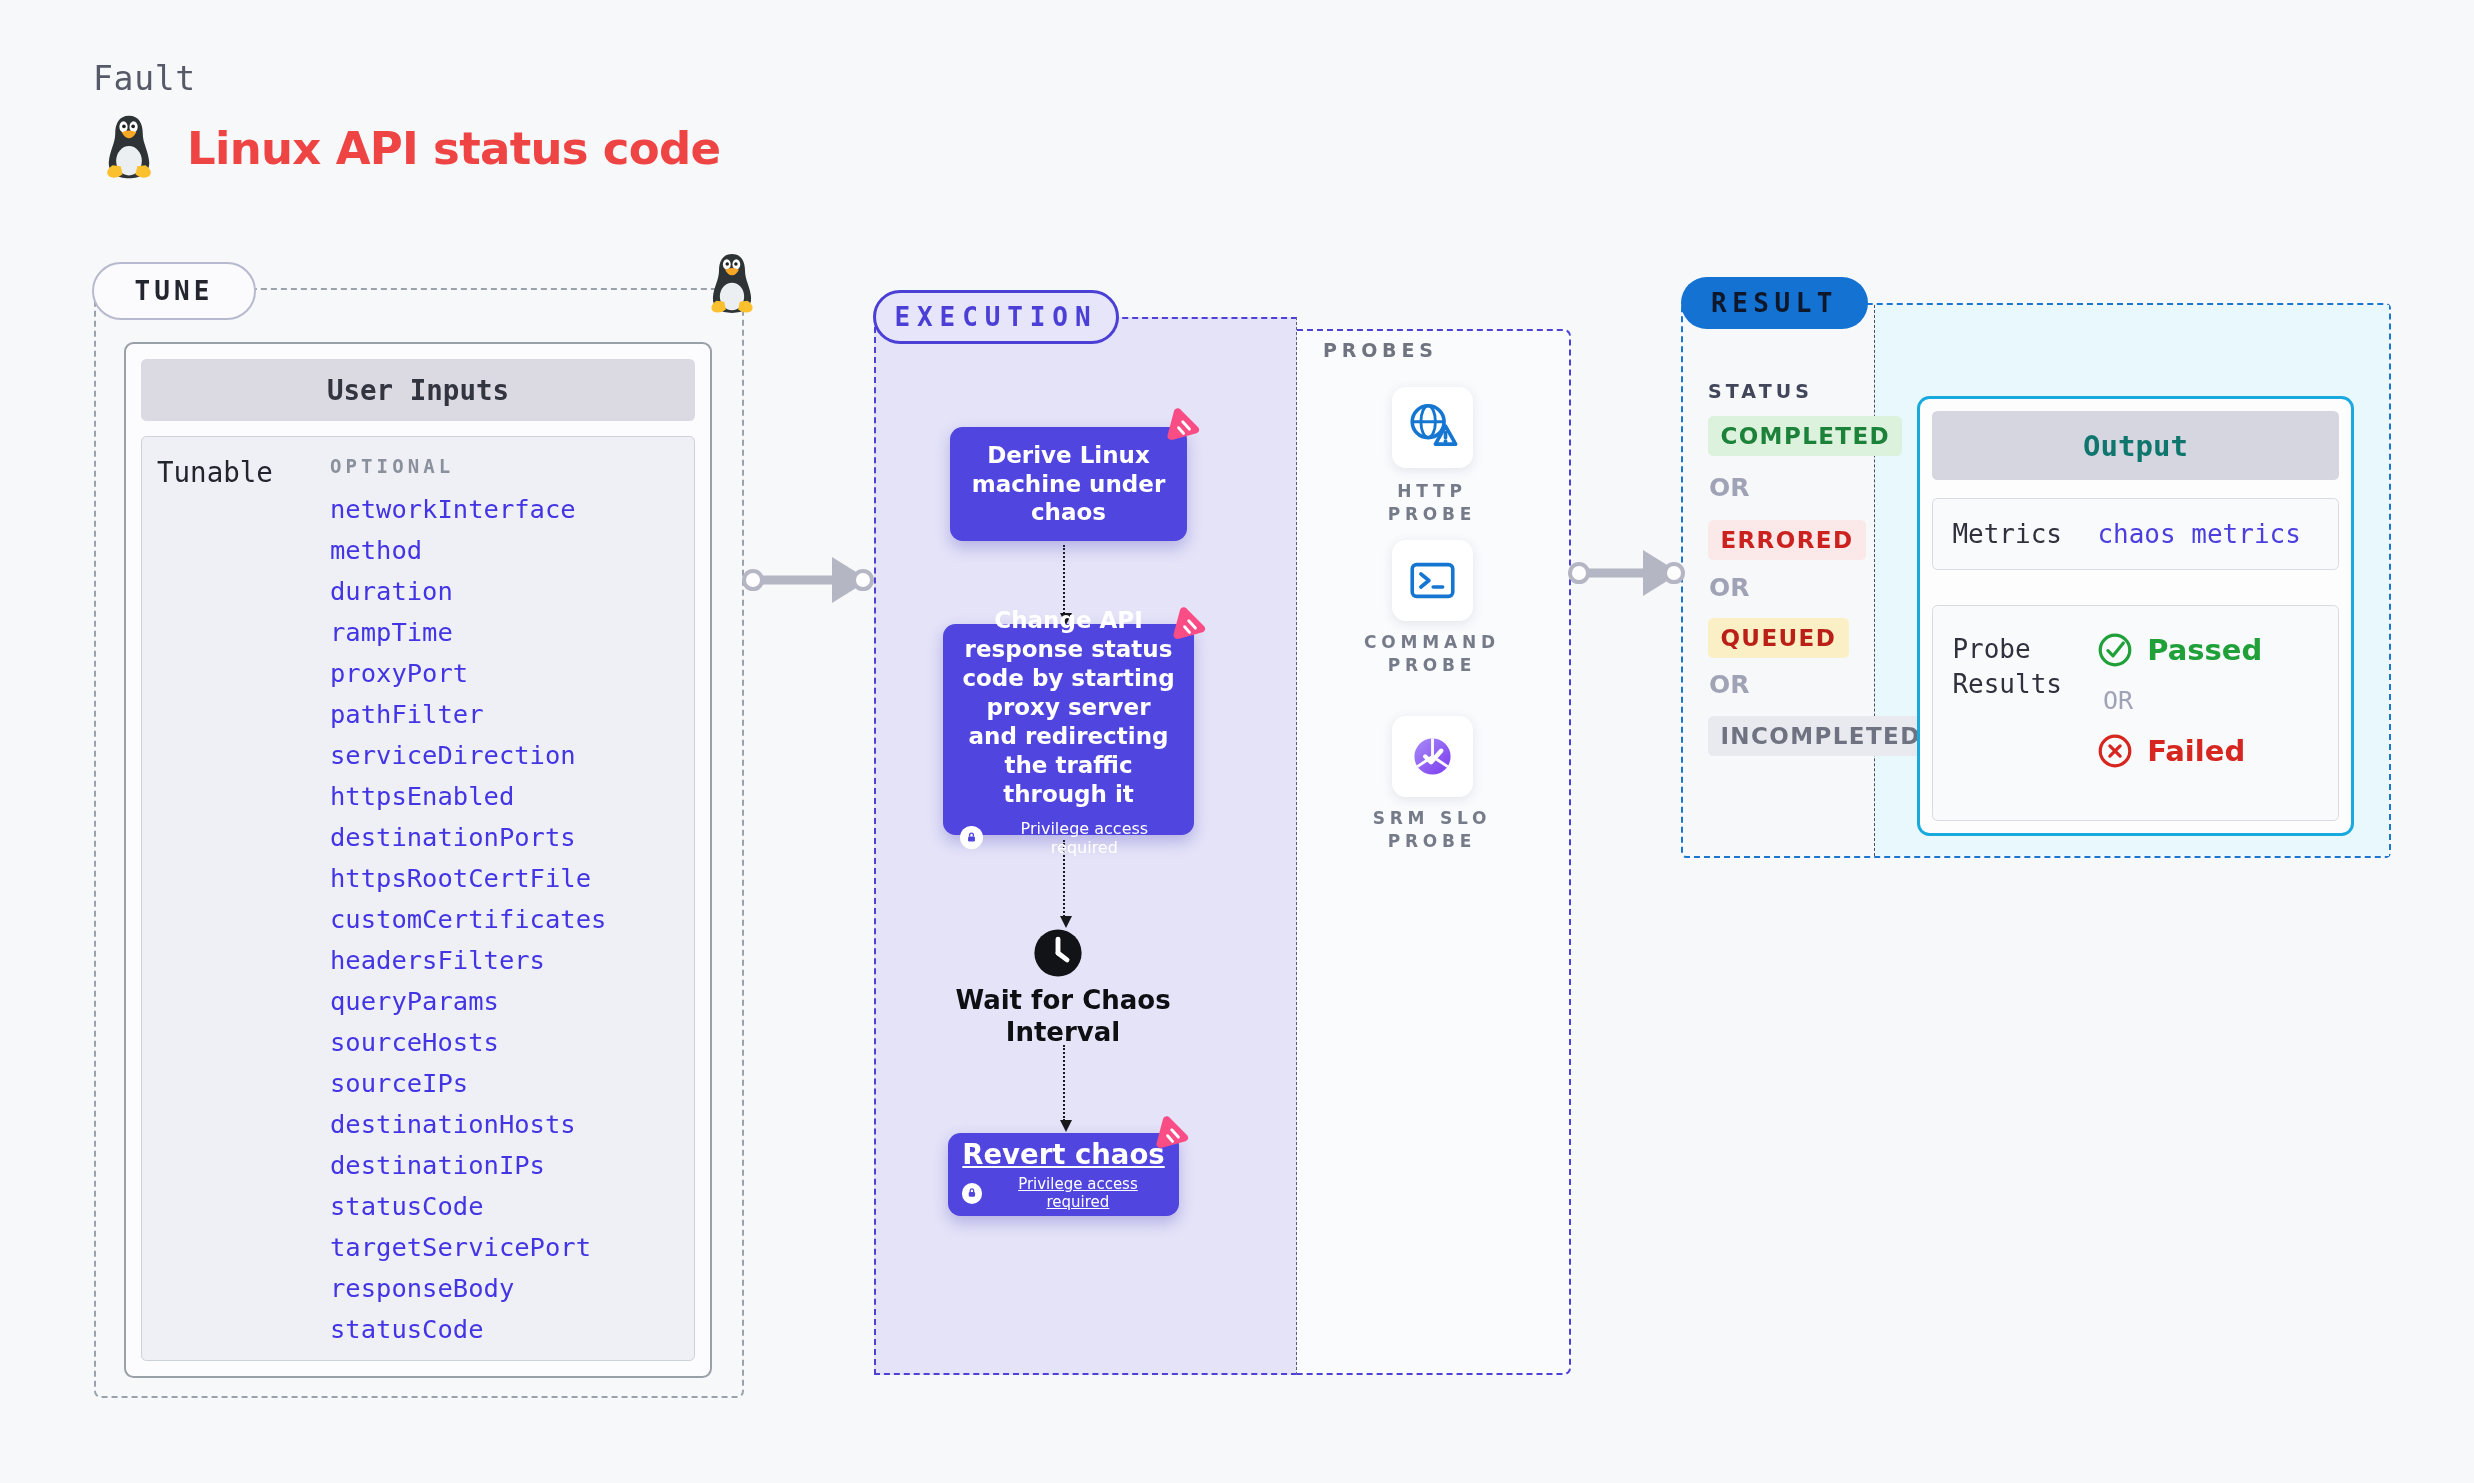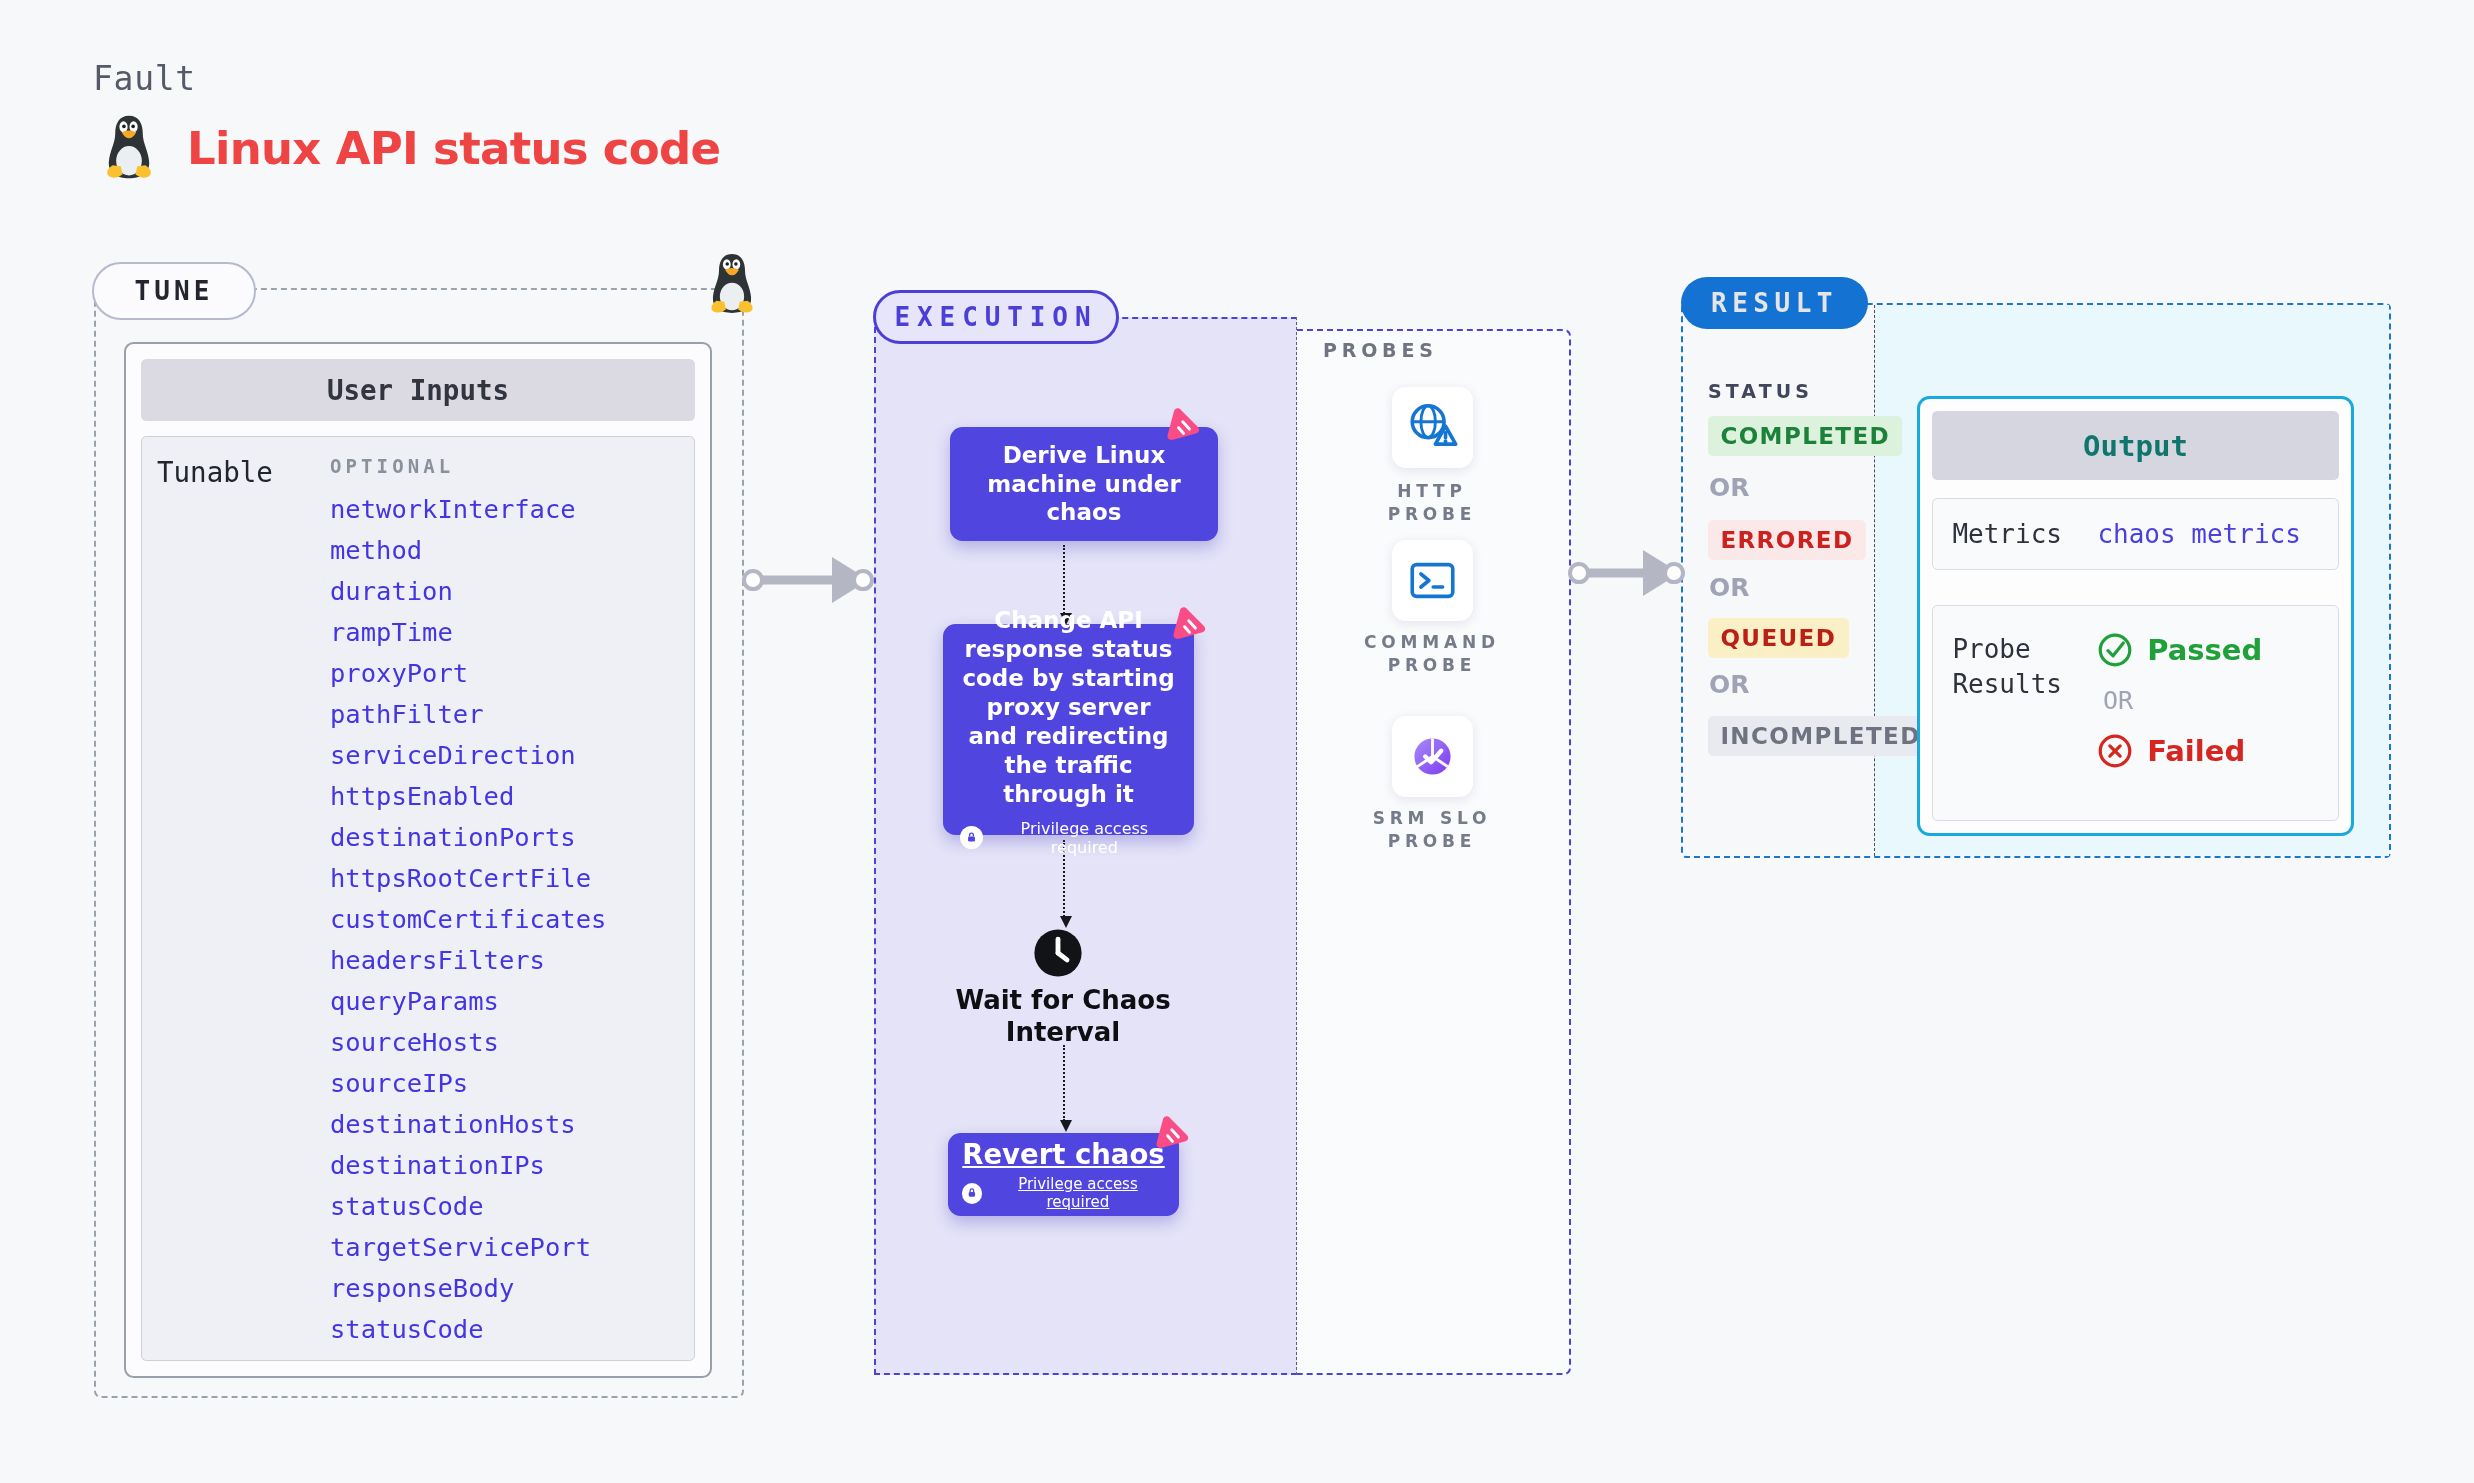--- a/index.html
+++ b/index.html
@@ -31,21 +31,21 @@
 
   
   #exec-panel{left:874px;top:317px;width:423px;height:1058px;background:#e4e3f8;
               border:2.8px dashed #4e41d8;border-right:1.4px dashed #5c5f72;box-sizing:border-box;}
   #exec-pill{left:873px;top:290px;width:246px;height:54px;background:#e6e5fa;border:3.4px solid #4b3fd6;
              border-radius:30px;display:flex;align-items:center;justify-content:center;
              font-size:26px;font-weight:bold;letter-spacing:6.9px;color:#4b3fd6;z-index:3;box-sizing:border-box;}
   .step-box{background:#5145df;border-radius:12.4px;color:#fff;text-align:center;
             display:flex;flex-direction:column;align-items:center;justify-content:center;
             box-shadow:0 6.9px 15px rgba(60,50,180,.28);z-index:2;}
-  #box-derive{left:950px;top:427px;width:268px;height:114px;padding:0 19px;box-sizing:border-box;}
+  #box-derive{left:950px;top:427px;width:237px;height:114px;padding:0 19px;box-sizing:border-box;}
   #box-inject{left:943px;top:624px;width:251px;height:211px;padding:16.5px 16.5px 12.4px;box-sizing:border-box;}
   #box-revert{left:948px;top:1133px;width:231px;height:83px;padding:0 13.8px;box-sizing:border-box;text-decoration:underline;}
   .step-text{font-size:23px;font-weight:bold;line-height:1.26;}
   #revert-title{font-size:27.5px;font-weight:bold;}
   .privilege-row{display:flex;align-items:center;justify-content:center;gap:8.3px;margin-top:9.6px;}
   .priv-circle{width:23.4px;height:23.4px;background:#fff;border-radius:50%;flex:none;
                display:flex;align-items:center;justify-content:center;}
   .priv-text{font-size:16px;font-weight:500;color:#fff;}
   .dotted-line{width:0;border-left:2.8px dotted #17181c;z-index:1;}
   .dotted-line::after{content:'';position:absolute;left:-5.5px;bottom:-11px;width:0;height:0;
@@ -73,21 +73,21 @@
               letter-spacing:4.8px;color:#767b8a;line-height:1.35;}
   #probe-name-1{top:480px;} #probe-name-2{top:631px;} #probe-name-3{top:807px;}
 
   
   #result-panel{left:1681px;top:303px;width:710px;height:555px;border:2.1px dashed #1b76cf;
                 border-radius:5.5px;box-sizing:border-box;}
   #result-cyan{position:absolute;left:191px;top:0;right:0;bottom:0;background:#e9f8fc;
                border-left:1.4px dashed #4a4d5e;}
   #result-pill{left:1681px;top:277px;width:187px;height:52px;background:#1473d2;border-radius:30px;
                display:flex;align-items:center;justify-content:center;font-size:26px;font-weight:bold;
-               letter-spacing:5.5px;color:#e5e5e5;z-index:3;}
+               letter-spacing:5.5px;color:#0f172a;z-index:3;}
   #status-label{left:1708px;top:380px;font-size:19px;font-weight:bold;letter-spacing:4.1px;color:#42465a;}
   .status-badge{left:1708px;display:inline-block;padding:6.9px 12.4px;border-radius:5.5px;
                 font-size:23px;font-weight:bold;letter-spacing:1.4px;}
   #badge-completed{top:416px;background:#dcf2dd;color:#1c8139;}
   #badge-errored{top:520px;background:#fbe8e8;color:#cb221f;}
   #badge-queued{top:618px;background:#fbf0c5;color:#bb2018;}
   #badge-incompleted{top:716px;background:#e9eaef;color:#6f7280;}
   .or-label{left:1709px;font-size:25px;font-weight:600;color:#9fa3b5;}
   #or-1{top:473px;} #or-2{top:573px;} #or-3{top:670px;}
 

